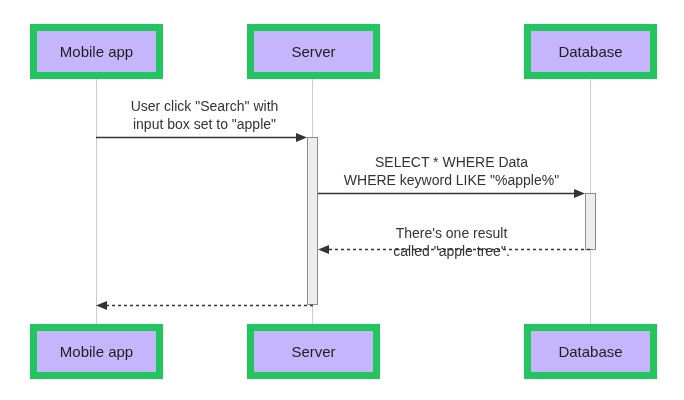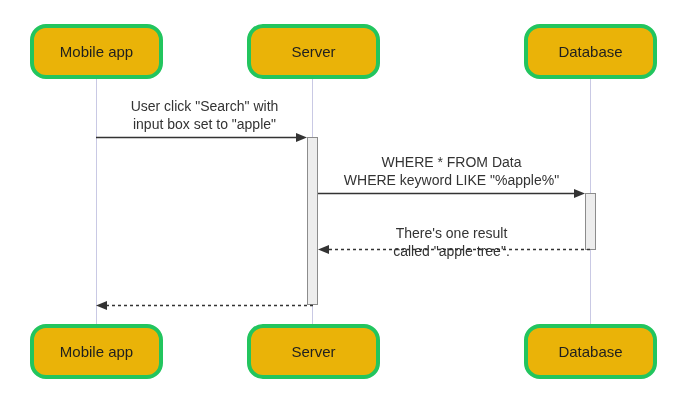--- a/index.html
+++ b/index.html
@@ -12,23 +12,23 @@
     width: 684px;
     height: 400px;
     background: #ffffff;
     font-family: "Liberation Sans", sans-serif;
     overflow: hidden;
   }
   .actor {
     position: absolute;
     width: 133px;
     height: 55px;
-    background: #eab308;
-    border: 4px solid #22c55e;
-    border-radius: 16px;
+    background: #c4b5fd;
+    border: 7px solid #22c55e;
+    border-radius: 0;
     box-sizing: border-box;
     display: flex;
     align-items: center;
     justify-content: center;
     font-size: 15px;
     color: #1f1f1f;
   }
   .actor.top    { top: 24px; }
   .actor.bottom { top: 324px; }
   .actor.a-mobile   { left: 30px; }
@@ -104,21 +104,21 @@
       <polygon points="318,249.5 329,245 329,254" fill="#333333"></polygon>
     </g>
     <g>
       <line x1="313" y1="305.5" x2="105" y2="305.5" stroke="#333333" stroke-width="1.5" stroke-dasharray="3,3"></line>
       <polygon points="96,305.5 107,301 107,310" fill="#333333"></polygon>
     </g>
   </svg>
 
   <div class="msg span-left m1">User click "Search" with
 input box set to "apple"</div>
-  <div class="msg span-right m2">WHERE * FROM Data
+  <div class="msg span-right m2">SELECT * WHERE Data
 WHERE keyword LIKE "%apple%"</div>
   <div class="msg span-right m3">There's one result
 called "apple tree".</div>
 
   <div class="actor top a-mobile">
     <span>Mobile app</span>
   </div>
   <div class="actor top a-server">
     <span>Server</span>
   </div>

